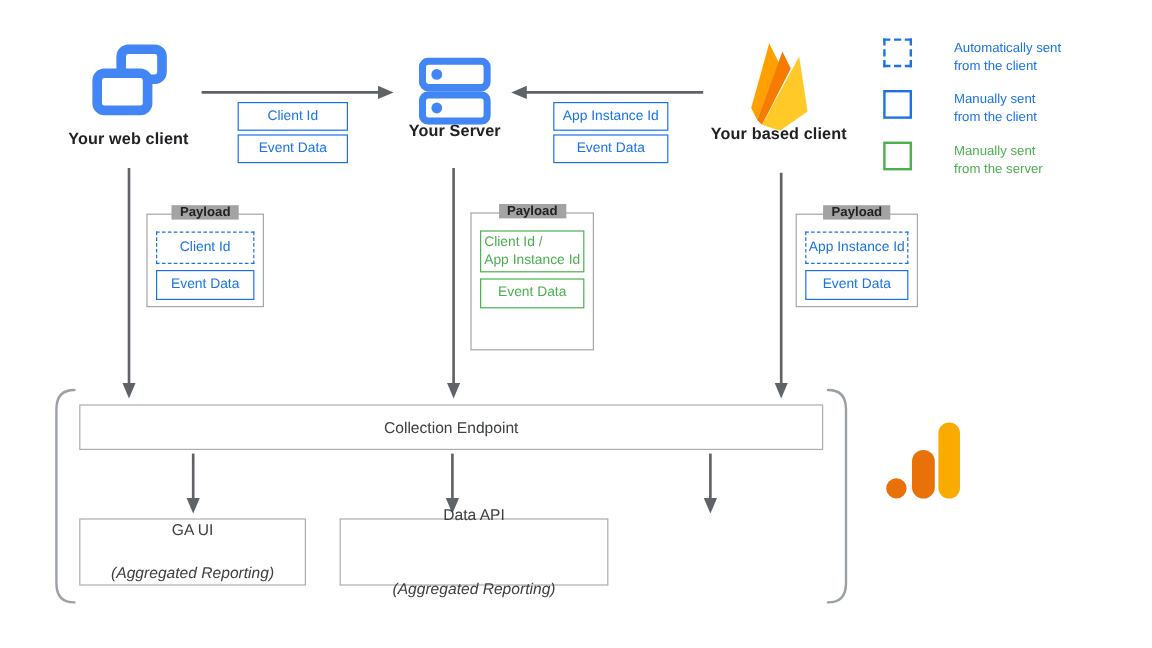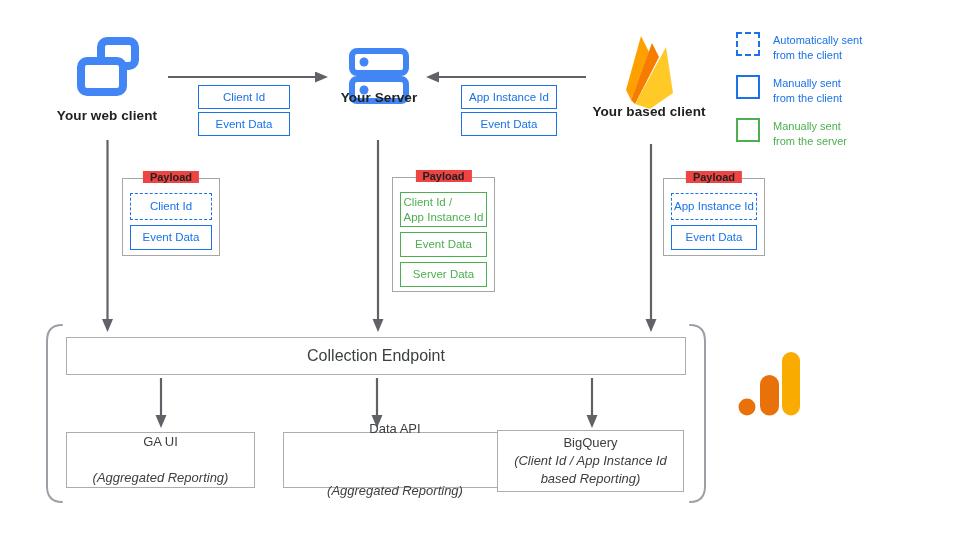--- a/index.html
+++ b/index.html
@@ -23,39 +23,39 @@
   .chip.green{border-color:#4CAF50;color:#4CAF50;}
   .chip-stack{position:absolute;display:flex;flex-direction:column;gap:3px;}
   .chip-stack .chip{height:24px;}
   
   .payload{
     position:absolute;box-sizing:border-box;border:1px solid #A6A6A6;background:#fff;
     display:flex;flex-direction:column;align-items:center;gap:5px;padding-top:14px;
   }
   .payload-title{
     position:absolute;top:-8px;left:50%;transform:translateX(-50%);
-    background:#ef4444;padding:0 7px;font-size:11px;font-weight:700;color:#212121;white-space:nowrap;
+    background:#a3a3a3;padding:0 7px;font-size:11px;font-weight:700;color:#212121;white-space:nowrap;
   }
   .payload .chip{width:86%;min-height:25px;}
   .payload .chip.dashed{min-height:27px;}
   .payload .chip.two-line{min-height:35px;}
   
   .endpoint{
     position:absolute;box-sizing:border-box;border:1px solid #ADADAD;background:#fff;
     display:flex;align-items:center;justify-content:center;
-    font-size:16px;color:#3C4043;
+    font-size:13px;color:#3C4043;
   }
   .out-box{
     position:absolute;box-sizing:border-box;border:1px solid #ADADAD;background:#fff;
     display:flex;flex-direction:column;align-items:center;justify-content:center;
     font-size:13px;color:#3C4043;text-align:center;line-height:1.4;
   }
   .out-box .subtitle{font-style:italic;white-space:pre-line;}
   
-  .legend-row{position:absolute;display:flex;align-items:flex-start;}
+  .legend-row{position:absolute;display:flex;align-items:flex-start;gap:22px;}
   .legend-swatch{box-sizing:border-box;width:24px;height:24px;background:#fff;flex:0 0 auto;}
   .legend-swatch.dashed-blue{border:2px dashed #1A73E8;}
   .legend-swatch.solid-blue{border:2px solid #1A73E8;}
   .legend-swatch.solid-green{border:2px solid #4CAF50;}
   .legend-text{margin-left:13px;font-size:11px;font-weight:500;line-height:1.35;white-space:pre-line;margin-top:1px;}
   .legend-text.blue{color:#1A73E8;}
   .legend-text.green{color:#4CAF50;}
   
   .ga-caption{
     position:absolute;text-align:center;font-size:13.5px;color:#3C4043;line-height:1.35;white-space:pre-line;
@@ -94,21 +94,21 @@
     <rect x="5" y="25" width="42" height="31" rx="6" fill="#fff" stroke="#4285F4" stroke-width="8"></rect>
   </svg>
   <div class="node-label" style="left:27px;top:108px;width:160px;">Your web client</div>
 
   <svg class="abs" style="left:349px;top:48px;" width="60" height="56" viewBox="0 0 60 56">
     <rect x="3" y="3" width="54" height="22" rx="5" fill="#fff" stroke="#4285F4" stroke-width="6"></rect>
     <rect x="3" y="31" width="54" height="22" rx="5" fill="#fff" stroke="#4285F4" stroke-width="6"></rect>
     <circle cx="15" cy="14" r="4.5" fill="#4285F4"></circle>
     <circle cx="15" cy="42" r="4.5" fill="#4285F4"></circle>
   </svg>
-  <div class="node-label" style="left:299px;top:90px;width:160px;">Your Server</div>
+  <div class="node-label" style="left:299px;top:101px;width:160px;">Your Server</div>
 
   <svg class="abs" style="left:621px;top:33px;" width="58" height="76" viewBox="0 0 56 76">
     <polygon fill="#FFA000" points="4,57 19,3 27,19 9,67"></polygon>
     <polygon fill="#F57C00" points="9,67 30,10 37,24 13,71"></polygon>
     <polygon fill="#FFCA28" points="44,14 51,60 28,76 13,71"></polygon>
   </svg>
   <div class="node-label" style="left:569px;top:104px;width:160px;">Your based client</div>
 
   <div class="chip-stack" style="left:198px;top:85px;width:92px;">
     <div class="chip">Client Id</div>
@@ -140,44 +140,38 @@
     <div class="payload-title">Payload</div>
     <div class="chip dashed">Client Id</div>
     <div class="chip">Event Data</div>
   </div>
 
   <div class="payload" style="left:392px;top:177px;width:103px;height:115px;">
     <div class="payload-title">Payload</div>
     <div class="chip green two-line">Client Id /
 App Instance Id</div>
     <div class="chip green">Event Data</div>
-    <div class="chip green">Server Data</div>
   </div>
 
   <div class="payload" style="left:663px;top:178px;width:102px;height:78px;">
     <div class="payload-title">Payload</div>
     <div class="chip dashed">App Instance Id</div>
     <div class="chip">Event Data</div>
   </div>
 
   <div class="endpoint" style="left:66px;top:337px;width:620px;height:38px;">Collection Endpoint</div>
 
   <div class="out-box" style="left:66px;top:432px;width:189px;height:56px;justify-content:space-between;">
     <div>GA UI</div>
     <div class="subtitle">(Aggregated Reporting)</div>
   </div>
   <div class="out-box" style="left:283px;top:432px;width:224px;height:56px;gap:44px;">
     <div>Data API</div>
     <div class="subtitle">(Aggregated Reporting)</div>
   </div>
-  <div class="out-box" style="left:497px;top:430px;width:187px;height:62px;">
-    <div>BigQuery</div>
-    <div class="subtitle">(Client Id / App Instance Id
-based Reporting)</div>
-  </div>
 
   <svg class="abs" style="left:730px;top:348px;" width="72" height="70" viewBox="0 0 72 70">
     <circle cx="17" cy="59" r="8.5" fill="#E8710A"></circle>
     <rect x="30" y="27" width="19" height="40.5" rx="9.5" fill="#E8710A"></rect>
     <rect x="52" y="4" width="18" height="63.5" rx="9" fill="#F9AB00"></rect>
   </svg>
 
 </div>
 
 </body></html>

